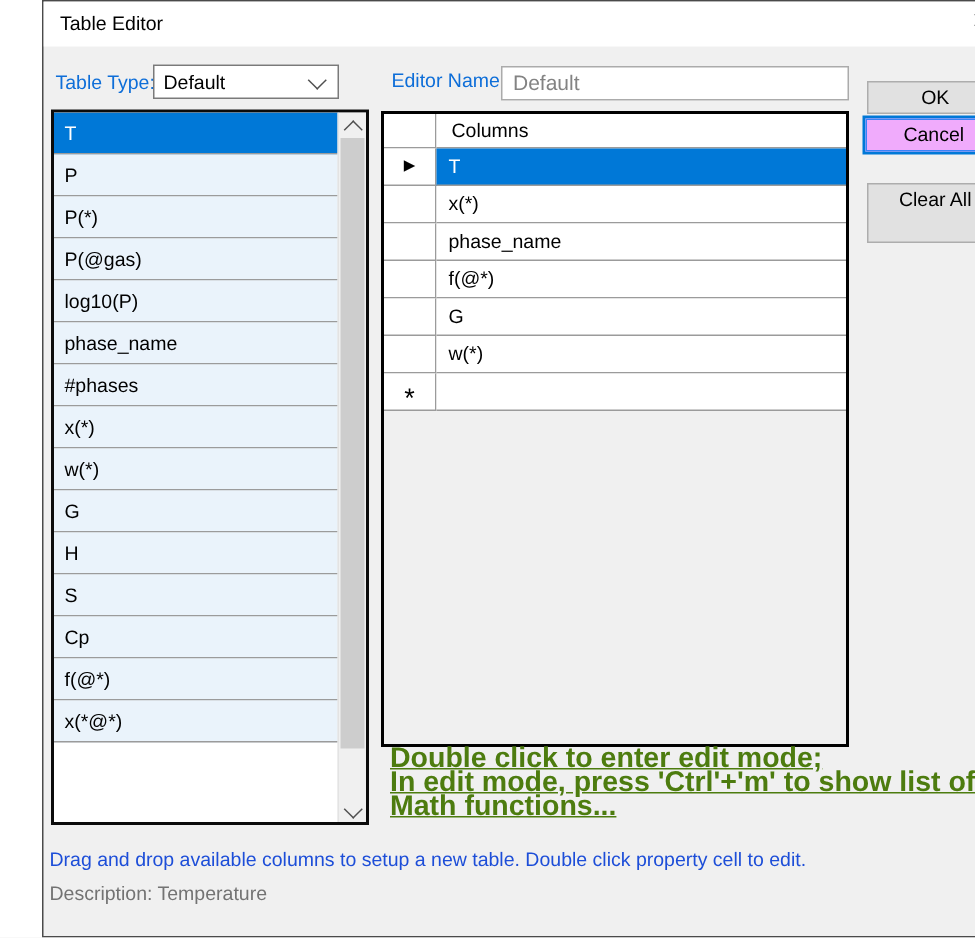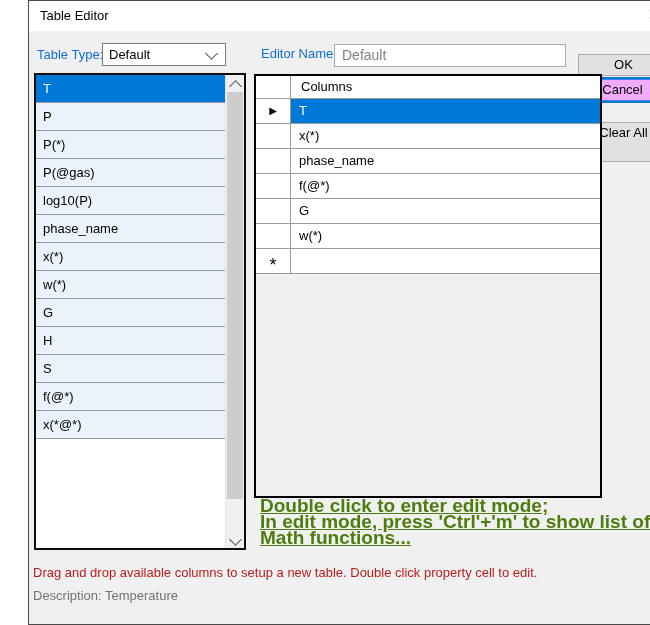--- a/index.html
+++ b/index.html
@@ -53,38 +53,38 @@
   .v-scroll{position:absolute;right:0;top:0;bottom:0;width:18px;background:#F0F0F0;border-left:1px solid #E3E3E3;}
   .v-scroll .arrow{position:absolute;left:0;width:18px;height:17px;}
   .v-scroll .arrow .chev{left:5px;}
   .arrow-up{top:0;}
   .arrow-up .chev{top:7px;transform:rotate(-135deg);}
   .arrow-down{bottom:0;}
   .arrow-down .chev{top:4px;transform:rotate(45deg);}
   .v-thumb{position:absolute;left:1px;width:16px;top:17px;height:407px;background:#CDCDCD;}
   
   .grid{
-    position:absolute;left:225px;top:73px;width:348px;height:424px;background:#F0F0F0;
+    position:absolute;left:225px;top:73px;width:312px;height:424px;background:#F0F0F0;
     border:2px solid #000;box-sizing:border-box;overflow:hidden;
   }
   .grid-header{display:flex;height:23px;}
   .grid-corner{width:35px;background:#FFF;border-right:1px solid #9B9B9B;border-bottom:1px solid #9B9B9B;box-sizing:border-box;}
   .grid-colhead{flex:1;background:#FFF;border-bottom:1px solid #9B9B9B;box-sizing:border-box;
     font-size:13px;line-height:21px;padding-left:10px;color:#000;}
   .grid-row{display:flex;height:25px;}
   .grid-rowhead{width:35px;background:#FFF;border-right:1px solid #9B9B9B;border-bottom:1px solid #9B9B9B;
     box-sizing:border-box;text-align:center;color:#000;}
   .grid-cell{flex:1;background:#FFF;border-bottom:1px solid #9B9B9B;box-sizing:border-box;
     font-size:13px;line-height:23px;padding-left:8px;color:#000;}
   .grid-row.selected .grid-cell{background:#0078D7;color:#FFF;}
   .marker-current{font-size:10px;line-height:24px;}
   .marker-new{font-size:18px;line-height:32px;}
   
   .red-hint{position:absolute;left:231px;top:497px;color:#4d7c0f;font-weight:bold;font-size:19px;line-height:16px;text-decoration:underline;}
-  .blue-hint{position:absolute;left:4px;top:564px;color:#b91c1c;font-size:13px;}
+  .blue-hint{position:absolute;left:4px;top:564px;color:#1d4ed8;font-size:13px;}
   .desc-text{position:absolute;left:4px;top:587px;color:#737373;font-size:13px;}
 </style>
 </head>
 <body>
 
 <div class="window">
 
   <div class="titlebar">
     <span class="title-text">Table Editor</span>
     <span class="close-btn">×</span>
@@ -108,25 +108,27 @@
   <div class="btn btn-clear">Clear All</div>
 
   <div class="listbox">
     <div class="list-items" id="list-items">
         <div class="list-item selected">T</div>
         <div class="list-item">P</div>
         <div class="list-item">P(*)</div>
         <div class="list-item">P(@gas)</div>
         <div class="list-item">log10(P)</div>
         <div class="list-item">phase_name</div>
+        <div class="list-item">#phases</div>
         <div class="list-item">x(*)</div>
         <div class="list-item">w(*)</div>
         <div class="list-item">G</div>
         <div class="list-item">H</div>
         <div class="list-item">S</div>
+        <div class="list-item">Cp</div>
         <div class="list-item">f(@*)</div>
         <div class="list-item">x(*@*)</div>
       </div>
     <div class="v-scroll">
       <div class="arrow arrow-up">
           <span class="chev"></span>
         </div>
       <div class="v-thumb"></div>
       <div class="arrow arrow-down">
           <span class="chev"></span>

